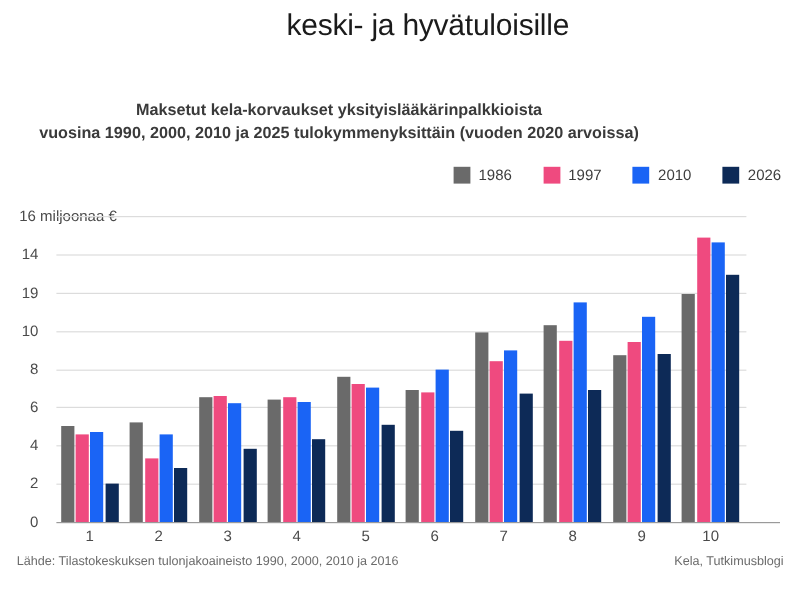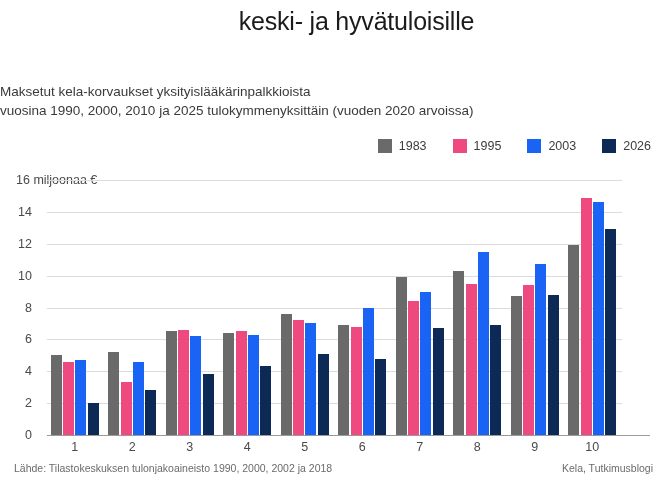--- a/index.html
+++ b/index.html
@@ -18,23 +18,24 @@
     position:absolute;left:0;top:6px;width:667px;
     text-align:center;
     font-size:25px;line-height:31px;
     font-weight:400;
     letter-spacing:-0.2px;
     color:#1b1b1b;
   }
   .title .l2{display:block;padding-left:46px;}
   .subtitle{
     position:absolute;left:0;top:82px;width:565px;
+    text-align:center;
     font-size:13.5px;line-height:19px;
     color:#3a3a3a;
-    font-weight:400;
+    font-weight:700;
   }
   .subtitle .s2{display:block;}
 
   
   .legend{
     position:absolute;right:16px;top:139px;
     display:flex;align-items:center;gap:26px;
   }
   .legend-item{display:flex;align-items:center;gap:7px;}
   .legend-swatch{width:14px;height:14px;display:block;}
@@ -103,44 +104,44 @@
   </div>
 
   <div class="subtitle">
     <span>Maksetut kela-korvaukset yksityislääkärinpalkkioista</span>
     <span class="s2">vuosina 1990, 2000, 2010 ja 2025 tulokymmenyksittäin (vuoden 2020 arvoissa)</span>
   </div>
 
   <div class="legend" id="legend">
       <div class="legend-item">
         <span class="legend-swatch" style="background: rgb(106, 106, 106);"></span>
-        <span class="legend-label">1983</span>
+        <span class="legend-label">1986</span>
       </div>
       <div class="legend-item">
         <span class="legend-swatch" style="background: rgb(239, 74, 127);"></span>
-        <span class="legend-label">1995</span>
+        <span class="legend-label">1997</span>
       </div>
       <div class="legend-item">
         <span class="legend-swatch" style="background: rgb(26, 100, 245);"></span>
-        <span class="legend-label">2003</span>
+        <span class="legend-label">2010</span>
       </div>
       <div class="legend-item">
         <span class="legend-swatch" style="background: rgb(13, 42, 87);"></span>
         <span class="legend-label">2026</span>
       </div>
     </div>
 
   <div class="ylabels" id="ylabels">
       <div class="ylabel" style="top: 255px;">0</div>
       <div class="ylabel" style="top: 223.125px;">2</div>
       <div class="ylabel" style="top: 191.25px;">4</div>
       <div class="ylabel" style="top: 159.375px;">6</div>
       <div class="ylabel" style="top: 127.5px;">8</div>
       <div class="ylabel" style="top: 95.625px;">10</div>
-      <div class="ylabel" style="top: 63.75px;">12</div>
+      <div class="ylabel" style="top: 63.75px;">19</div>
       <div class="ylabel" style="top: 31.875px;">14</div>
       <div class="ylabel top" style="top: 0px;">16 miljoonaa €</div>
     </div>
 
   <div class="plot">
     <div id="grid">
         <div class="gridline" style="top: 223.125px; background: rgb(220, 220, 220);"></div>
         <div class="gridline" style="top: 191.25px; background: rgb(220, 220, 220);"></div>
         <div class="gridline" style="top: 159.375px; background: rgb(220, 220, 220);"></div>
         <div class="gridline" style="top: 127.5px; background: rgb(220, 220, 220);"></div>
@@ -200,16 +201,16 @@
       <div class="xlabel" style="left: 142.75px;">3</div>
       <div class="xlabel" style="left: 200.25px;">4</div>
       <div class="xlabel" style="left: 257.75px;">5</div>
       <div class="xlabel" style="left: 315.25px;">6</div>
       <div class="xlabel" style="left: 372.75px;">7</div>
       <div class="xlabel" style="left: 430.25px;">8</div>
       <div class="xlabel" style="left: 487.75px;">9</div>
       <div class="xlabel" style="left: 545.25px;">10</div>
     </div>
 
-  <div class="footer-left">Lähde: Tilastokeskuksen tulonjakoaineisto 1990, 2000, 2002 ja 2018</div>
+  <div class="footer-left">Lähde: Tilastokeskuksen tulonjakoaineisto 1990, 2000, 2010 ja 2016</div>
   <div class="footer-right">Kela, Tutkimusblogi</div>
 
 </div>
 
 </body></html>

